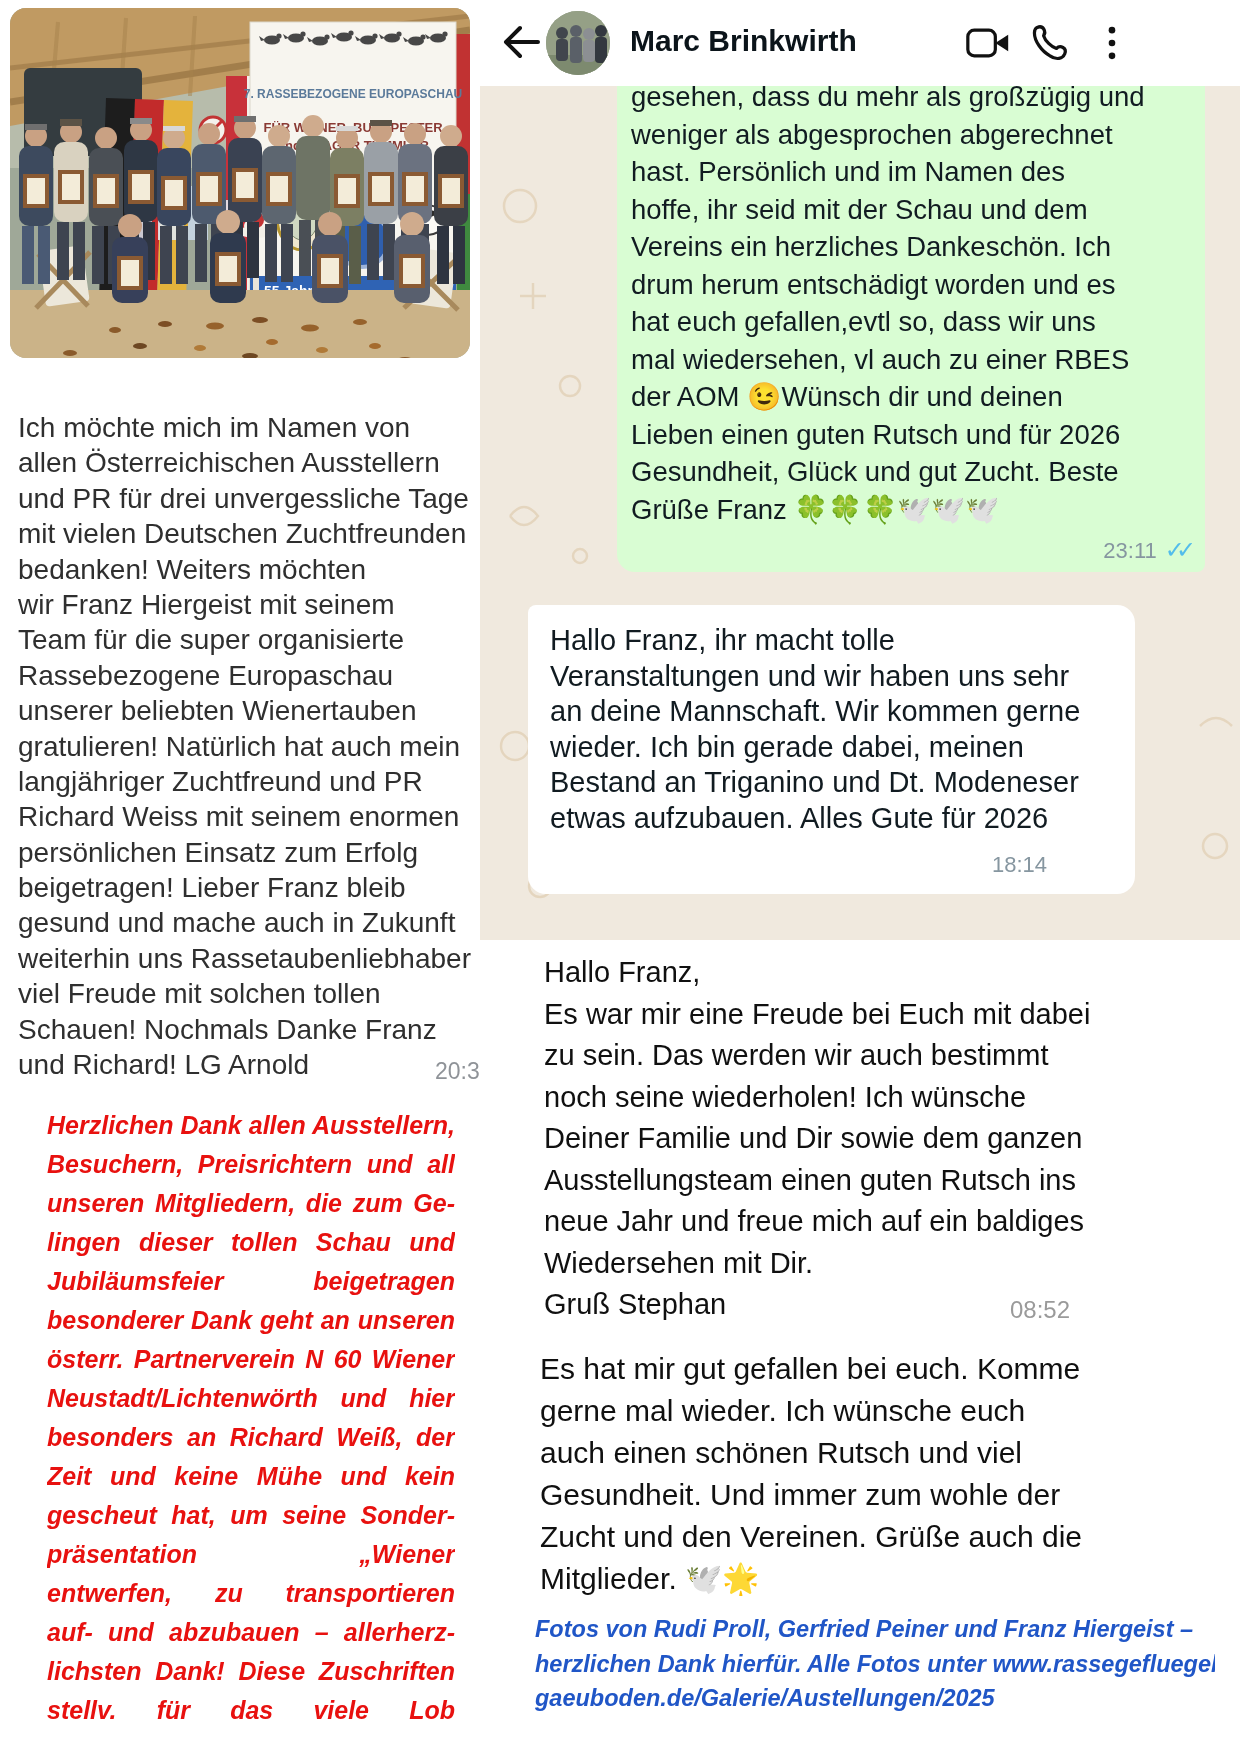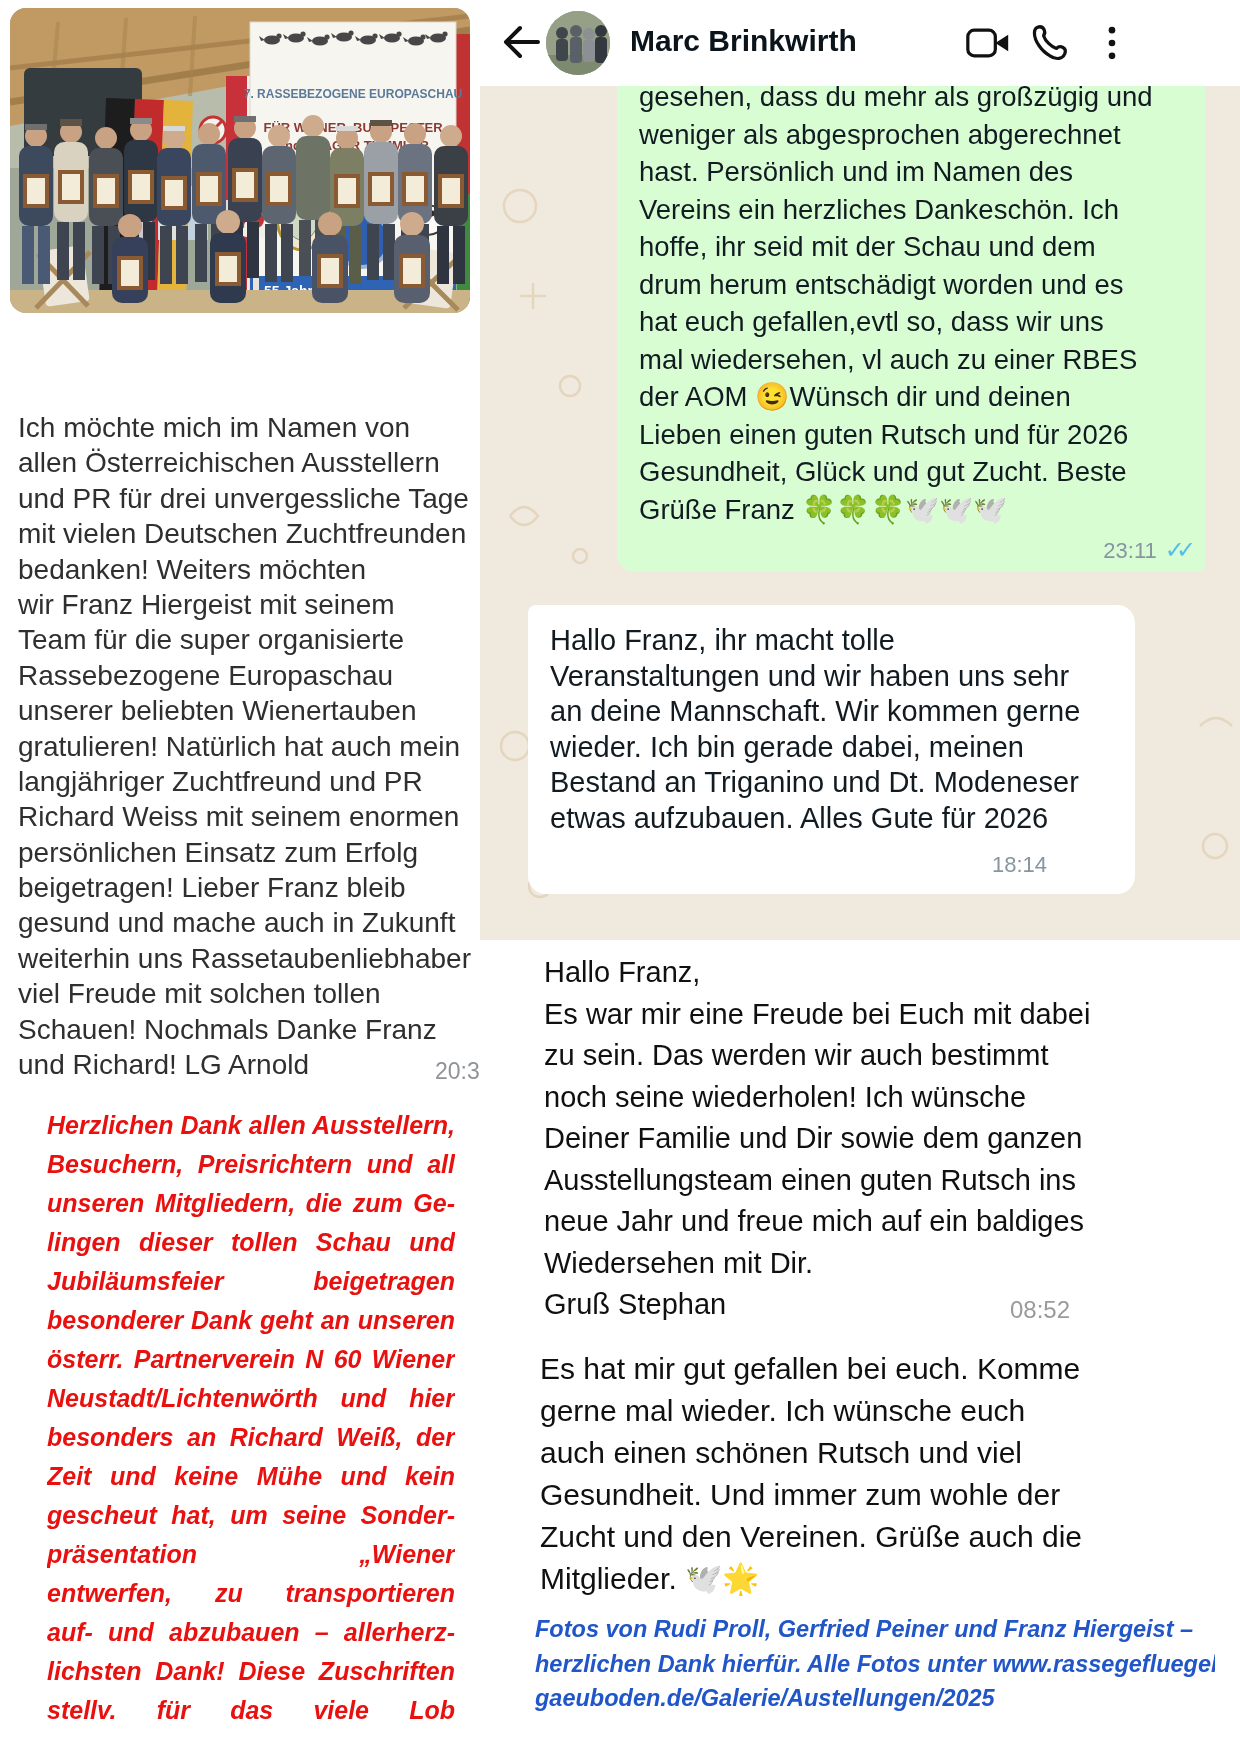--- a/index.html
+++ b/index.html
@@ -2,21 +2,21 @@
 <html><head>
 <meta charset="utf-8">
 <style>
   html,body{margin:0;padding:0;}
   body{width:1240px;height:1754px;position:relative;overflow:hidden;background:#fff;
        font-family:"Liberation Sans", sans-serif;color:#111b21;}
   .ln{white-space:nowrap;overflow:hidden;}
 
   
   .left-col{position:absolute;left:0;top:0;width:480px;height:1754px;background:#fff;}
-  .photo{position:absolute;left:10px;top:8px;width:460px;height:305px;border-radius:16px;
+  .photo{position:absolute;left:10px;top:8px;width:460px;height:350px;border-radius:16px;
          overflow:hidden;background:#a9b2a2;}
   .testimonial{position:absolute;left:18px;top:410px;width:462px;font-size:28px;color:#2f2f2f;}
   .testimonial .ln{height:35.4px;line-height:35.4px;}
   .testimonial-time{position:absolute;left:435px;top:1058px;font-size:23px;color:#8f9398;}
   .red-note{position:absolute;left:47px;top:1106px;width:408px;font-size:25px;color:#e8110f;
             font-weight:bold;font-style:italic;}
   .red-note .ln{white-space:normal;height:39px;line-height:39px;overflow:hidden;
                 text-align:justify;text-align-last:justify;}
   .red-note .ln:last-child{text-align-last:left;}
 
@@ -30,21 +30,21 @@
   .hicon{position:absolute;top:22px;width:44px;height:42px;}
   .hicon.video{left:486px;} .hicon.phone{left:548px;} .hicon.menu{left:610px;}
 
   .chat-area{position:absolute;left:0;top:86px;width:760px;height:854px;
              background:#f0e9de;overflow:hidden;}
   .doodles{position:absolute;left:0;top:0;z-index:0;}
   .bubble{position:absolute;z-index:2;border-radius:18px;color:#111b21;}
   .bubble .meta{position:absolute;right:18px;bottom:8px;font-size:22px;color:#8696a0;}
   .bubble .ticks{color:#53bdeb;letter-spacing:-9px;margin-left:8px;font-size:24px;}
   .bubble-green{left:137px;top:-24px;width:588px;background:#d9fdd3;
-                padding:16px 22px 44px 22px;box-sizing:border-box;
+                padding:16px 22px 44px 14px;box-sizing:border-box;
                 border-radius:18px 18px 8px 18px;}
   .bubble-green .ln{height:37.5px;line-height:37.5px;font-size:27.5px;}
   .bubble-white{left:48px;top:519px;width:607px;background:#ffffff;
                 padding:18px 22px 14px 22px;box-sizing:border-box;
                 border-radius:8px 18px 18px 18px;}
   .bubble-white .ln{height:35.5px;line-height:35.5px;font-size:29px;}
   .bubble-white .meta2{margin-top:16px;height:28px;text-align:right;padding-right:66px;
                        font-size:22px;color:#8696a0;}
 
   .plain-msg{position:absolute;color:#101010;}
@@ -421,22 +421,22 @@
         <path d="M720,640 q16,-16 32,0"></path>
           <circle cx="735" cy="760" r="12"></circle>
       </g>
     </svg>
 
     <div class="bubble bubble-green">
       <div>
           <div class="ln">gesehen, dass du mehr als großzügig und</div>
           <div class="ln">weniger als abgesprochen abgerechnet</div>
           <div class="ln">hast. Persönlich und im Namen des</div>
+          <div class="ln">hoffe, ihr seid mit der Schau und dem</div>
           <div class="ln">Vereins ein herzliches Dankeschön. Ich</div>
-          <div class="ln">hoffe, ihr seid mit der Schau und dem</div>
           <div class="ln">drum herum entschädigt worden und es</div>
           <div class="ln">hat euch gefallen,evtl so, dass wir uns</div>
           <div class="ln">mal wiedersehen, vl auch zu einer RBES</div>
           <div class="ln">der AOM 😉Wünsch dir und deinen</div>
           <div class="ln">Lieben einen guten Rutsch und für 2026</div>
           <div class="ln">Gesundheit, Glück und gut Zucht. Beste</div>
           <div class="ln">Grüße Franz 🍀🍀🍀🕊️🕊️🕊️</div>
         </div>
       <div class="meta">
         <span>23:11</span><span class="ticks">✓✓</span>

